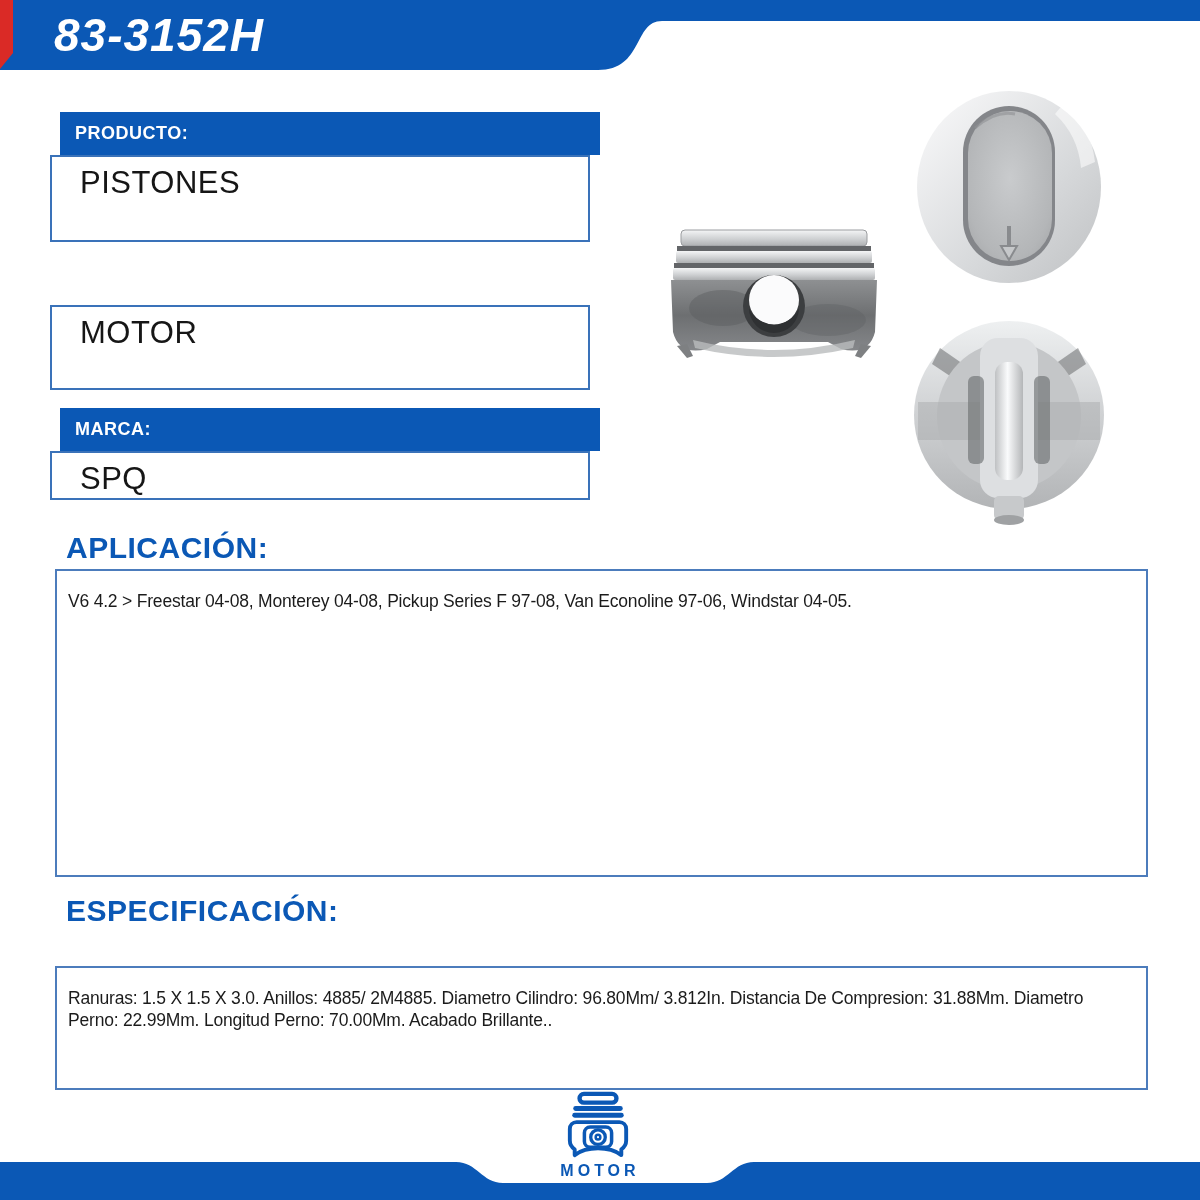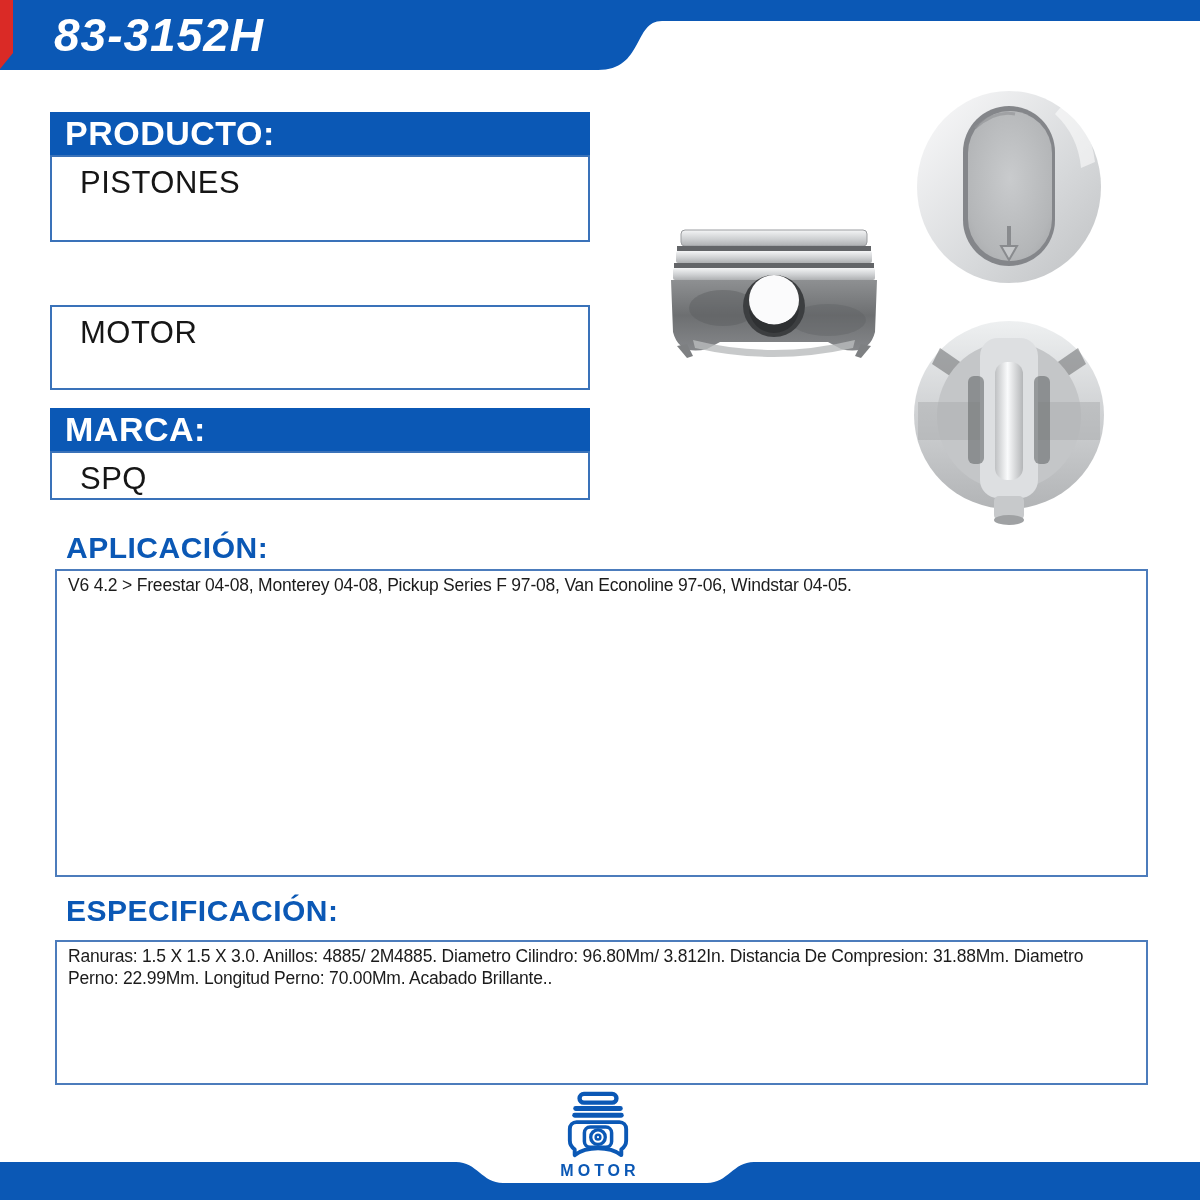--- a/index.html
+++ b/index.html
@@ -5,45 +5,45 @@
   html,body{margin:0;padding:0;background:#fff;}
   .page{position:relative;width:1200px;height:1200px;background:#ffffff;overflow:hidden;
         font-family:"Liberation Sans", sans-serif;}
 
   
   .hdr-svg{position:absolute;left:0;top:0;}
   .part-number{position:absolute;left:54px;top:8px;font-size:46px;font-weight:bold;
                color:#ffffff;letter-spacing:1px;font-style:italic;}
 
   
-  .field-label{position:absolute;left:50px;width:540px;height:43px;background:#0b58b5;
-               color:#ffffff;font-size:34px;font-weight:bold;letter-spacing:.5px;
+  .field-label{position:absolute;left:60px;width:540px;height:43px;background:#0b58b5;
+               color:#ffffff;font-size:18px;font-weight:bold;letter-spacing:.5px;
                line-height:43px;padding-left:15px;box-sizing:border-box;}
   .field-box{position:absolute;left:50px;width:540px;background:#ffffff;
              border:2px solid #3a72b9;box-sizing:border-box;
              padding:8px 28px;font-size:31px;color:#161616;letter-spacing:.5px;}
   .lbl-producto{top:112px;} .box-producto{top:155px;height:87px;}
   .lbl-categoria{top:262px;} .box-categoria{top:305px;height:85px;}
   .lbl-marca{top:408px;} .box-marca{top:451px;height:49px;}
 
   
   .photo{position:absolute;}
   .photo-side{left:663px;top:228px;}
   .photo-top{left:915px;top:88px;}
   .photo-bottom{left:910px;top:318px;}
 
   
   .section-heading{position:absolute;left:66px;font-size:30px;font-weight:bold;
                    color:#0b58b5;letter-spacing:.5px;}
   .heading-app{top:531px;} .heading-spec{top:894px;}
   .section-box{position:absolute;left:55px;width:1093px;background:#fff;
-               border:2px solid #4c7cbc;box-sizing:border-box;padding:4px 11px;
+               border:2px solid #4c7cbc;box-sizing:border-box;padding:20px 11px;
                font-size:17.5px;line-height:1.25;color:#1b1b1b;letter-spacing:-0.2px;}
   .box-app{top:569px;height:308px;}
-  .box-spec{top:940px;height:145px;}
+  .box-spec{top:966px;height:124px;}
 
   
   .footer-icon{position:absolute;left:561px;top:1091px;}
   .footer-label{position:absolute;left:500px;top:1162px;width:200px;text-align:center;
                 font-size:16px;font-weight:600;letter-spacing:4px;color:#0b58b5;}
   .bottom-bar{position:absolute;left:0;top:1158px;}
 </style>
 </head>
 <body>
 

